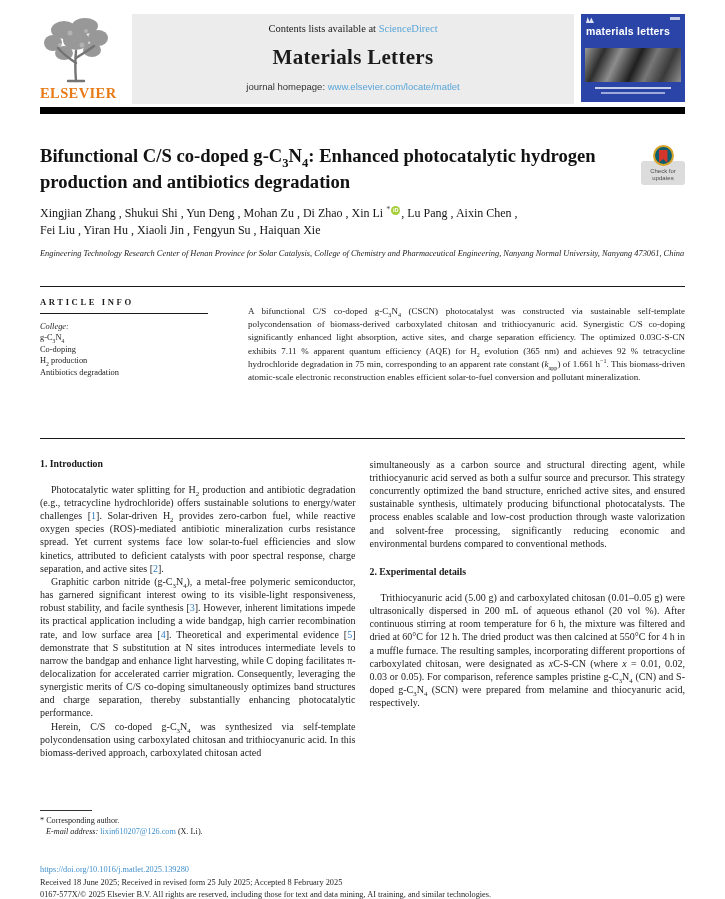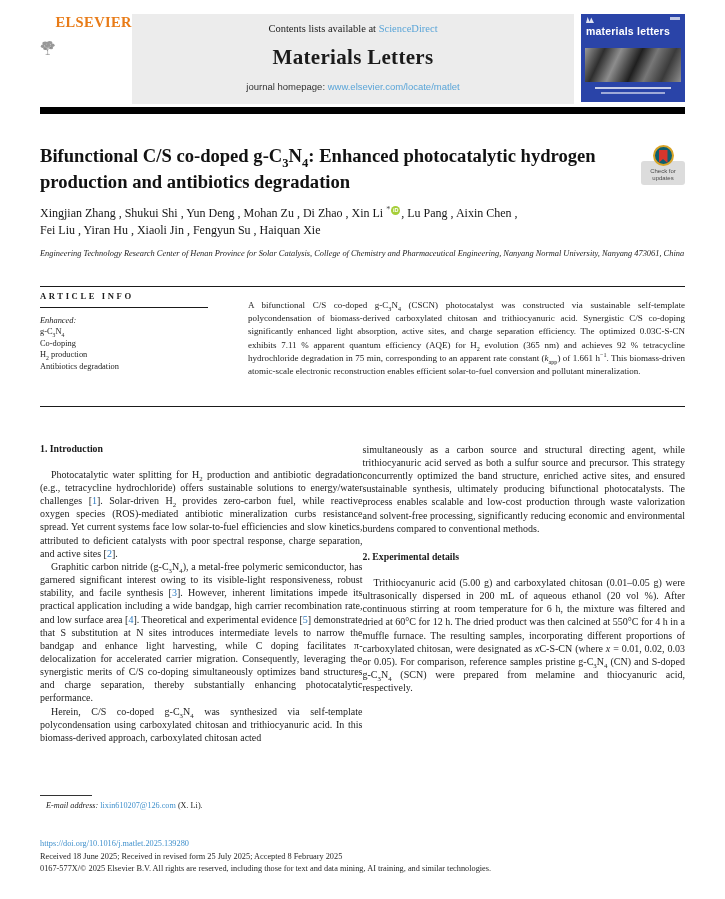--- a/index.html
+++ b/index.html
@@ -2,21 +2,21 @@
 <html style="--elsevier_orange: #e87b17; --cover_blue: #2a44a8; --link_light: #5aa5d8; --link_blue: #4090cc; --ref_blue: #2e7cc3; --orcid_green: #a6ce39; --badge_circle: #0e5f6e; --badge_red: #d5362c;"><head>
 <meta charset="utf-8">
 <style>
   *{box-sizing:border-box;margin:0;padding:0}
   html,body{background:#ffffff}
   body{font-family:"Liberation Serif","DejaVu Serif",serif;color:#1b1b1b}
   .page{width:725px;height:899px;overflow:hidden;position:relative;background:#fff;margin:0 auto}
 
   
   .header{display:flex;margin:14px 40px 0;height:90px}
-  .logo-block{width:92px;display:flex;flex-direction:row;justify-content:center;align-items:flex-start}
+  .logo-block{width:92px;display:flex;flex-direction:column;justify-content:center;align-items:flex-start}
   .elsevier-word{font-size:14.5px;font-weight:bold;color:var(--elsevier_orange,#e87b17);letter-spacing:.4px}
   .banner{flex:1;background:#ececec;text-align:center;padding:9px 8px 12px;display:flex;flex-direction:column;justify-content:space-between}
   .banner-line1{font-size:10.5px}
   .banner-title{font-size:21px;font-weight:bold;letter-spacing:.3px}
   .banner-line3{font-family:"Liberation Sans","DejaVu Sans",sans-serif;font-size:9.5px;color:#333}
   .link{color:var(--link_light,#5aa5d8);text-decoration:none;cursor:pointer}
   .blue{color:var(--link_blue,#4090cc);text-decoration:none;cursor:pointer}
   .ref{color:var(--ref_blue,#2e7cc3);cursor:pointer}
 
   .cover{width:104px;height:88px;background:var(--cover_blue,#2a44a8);margin-left:7px;position:relative;overflow:hidden}
@@ -42,30 +42,30 @@
   .badge-circle{width:21px;height:21px;border-radius:50%;background:var(--badge_circle,#0e5f6e);margin:0 auto;position:relative;z-index:2;border:2px solid #d8a428}
   .badge-bookmark{width:9px;height:13px;background:var(--badge_red,#d5362c);margin:3px auto 0;clip-path:polygon(0 0,100% 0,100% 100%,50% 70%,0 100%)}
   .badge-label{background:#dcdcdc;border-radius:3px;margin-top:-5px;padding:7px 2px 3px;font-family:"Liberation Sans","DejaVu Sans",sans-serif;font-size:6px;line-height:7px;color:#4a4a4a;position:relative;z-index:1}
 
   .authors{margin-top:11px;font-size:12px;line-height:16.5px;color:#151515}
   .orcid{display:inline-block;width:9px;height:9px;border-radius:50%;background:var(--orcid_green,#a6ce39);color:#fff;font-family:"Liberation Sans",sans-serif;font-size:5.5px;line-height:9px;font-weight:bold;text-align:center;vertical-align:super;margin:0 1px}
   .corr{color:#4d4d4d}
   .affiliation{margin-top:10px;font-style:italic;font-size:8.4px;line-height:11.5px;color:#222}
 
   
-  .infoabs{margin-top:26px;border-top:1px solid #1a1a1a;border-bottom:1px solid #1a1a1a;height:121px;display:flex;padding-top:4px}
+  .infoabs{margin-top:26px;border-top:1px solid #1a1a1a;border-bottom:1px solid #1a1a1a;height:153px;display:flex;padding-top:10px}
   .info-col{width:168px;margin-right:40px}
   .abs-col{flex:1}
   .block-heading{font-size:8.6px;font-weight:bold;letter-spacing:2.6px;padding-bottom:6px;border-bottom:1px solid #1a1a1a}
   .keywords{margin-top:7px;font-size:8.4px;line-height:11.5px}
   .kw-label{font-style:italic}
   .abstract-text{margin-top:8px;font-size:9px;line-height:13.3px;text-align:justify}
 
   
-  .columns{margin-top:36px;display:flex;height:349px;overflow:hidden}
+  .columns{margin-top:19px;display:flex;gap:14px;height:349px;overflow:hidden}
   .col{flex:1;min-width:0}
   .sec-heading{font-size:9.8px;font-weight:bold;margin-bottom:14px}
   .sec-heading.second{margin-top:16px}
   .para{font-size:10px;line-height:13.15px;text-align:justify}
   .para.indent{text-indent:11px}
   .italic{font-style:italic}
 
   
   .footnote{margin-top:3px;font-size:8.2px;line-height:11px}
   .footnote-rule{width:52px;border-top:1px solid #333;margin-bottom:4px}
@@ -139,21 +139,21 @@
       <div>Xingjian Zhang , Shukui Shi , Yun Deng , Mohan Zu , Di Zhao , Xin Li <sup class="corr">*</sup><span class="orcid">iD</span>, Lu Pang , Aixin Chen ,</div>
       <div>Fei Liu , Yiran Hu , Xiaoli Jin , Fengyun Su , Haiquan Xie</div>
     </div>
 
     <div class="affiliation">Engineering Technology Research Center of Henan Province for Solar Catalysis, College of Chemistry and Pharmaceutical Engineering, Nanyang Normal University, Nanyang 473061, China</div>
 
     <div class="infoabs">
       <div class="info-col">
         <div class="block-heading">ARTICLE INFO</div>
         <div class="keywords">
-          <div class="kw-label">Enhanced:</div>
+          <div class="kw-label">College:</div>
           <div>g-C<sub>3</sub>N<sub>4</sub></div>
           <div>Co-doping</div>
           <div>H<sub>2</sub> production</div>
           <div>Antibiotics degradation</div>
         </div>
       </div>
       <div class="abs-col">
         <div class="abstract-text">A bifunctional C/S co-doped g-C<sub>3</sub>N<sub>4</sub> (CSCN) photocatalyst was constructed via sustainable self-template polycondensation of biomass-derived carboxylated chitosan and trithiocyanuric acid. Synergistic C/S co-doping significantly enhanced light absorption, active sites, and charge separation efficiency. The optimized 0.03C-S-CN exhibits 7.11 % apparent quantum efficiency (AQE) for H<sub>2</sub> evolution (365 nm) and achieves 92 % tetracycline hydrochloride degradation in 75 min, corresponding to an apparent rate constant (<em class="italic">k</em><sub>app</sub>) of 1.661 h<sup>−1</sup>. This biomass-driven atomic-scale electronic reconstruction enables efficient solar-to-fuel conversion and pollutant mineralization.</div>
       </div>
     </div>
@@ -167,20 +167,21 @@
       </div>
       <div class="col">
         <p class="para">simultaneously as a carbon source and structural directing agent, while trithiocyanuric acid served as both a sulfur source and precursor. This strategy concurrently optimized the band structure, enriched active sites, and ensured sustainable synthesis, ultimately producing bifunctional photocatalysts. The process enables scalable and low-cost production through waste valorization and solvent-free processing, significantly reducing economic and environmental burdens compared to conventional methods.</p>
         <h2 class="sec-heading second">2. Experimental details</h2>
         <p class="para indent">Trithiocyanuric acid (5.00 g) and carboxylated chitosan (0.01–0.05 g) were ultrasonically dispersed in 200 mL of aqueous ethanol (20 vol %). After continuous stirring at room temperature for 6 h, the mixture was filtered and dried at 60°C for 12 h. The dried product was then calcined at 550°C for 4 h in a muffle furnace. The resulting samples, incorporating different proportions of carboxylated chitosan, were designated as <em class="italic">x</em>C-S-CN (where <em class="italic">x</em> = 0.01, 0.02, 0.03 or 0.05). For comparison, reference samples pristine g-C<sub>3</sub>N<sub>4</sub> (CN) and S-doped g-C<sub>3</sub>N<sub>4</sub> (SCN) were prepared from melamine and thiocyanuric acid, respectively.</p>
       </div>
     </div>
 
     <div class="footnote">
       <div class="footnote-rule"></div>
+      <div>* Corresponding author.</div>
       <div class="line2"><em class="italic">E-mail address:</em> <span class="blue">lixin610207@126.com</span> (X. Li).</div>
     </div>
 
     <div class="bottom-block">
       <span class="blue doi">https://doi.org/10.1016/j.matlet.2025.139280</span>
       <div>Received 18 June 2025; Received in revised form 25 July 2025; Accepted 8 February 2025</div>
       <div>0167-577X/© 2025 Elsevier B.V. All rights are reserved, including those for text and data mining, AI training, and similar technologies.</div>
     </div>
   </div>
 

